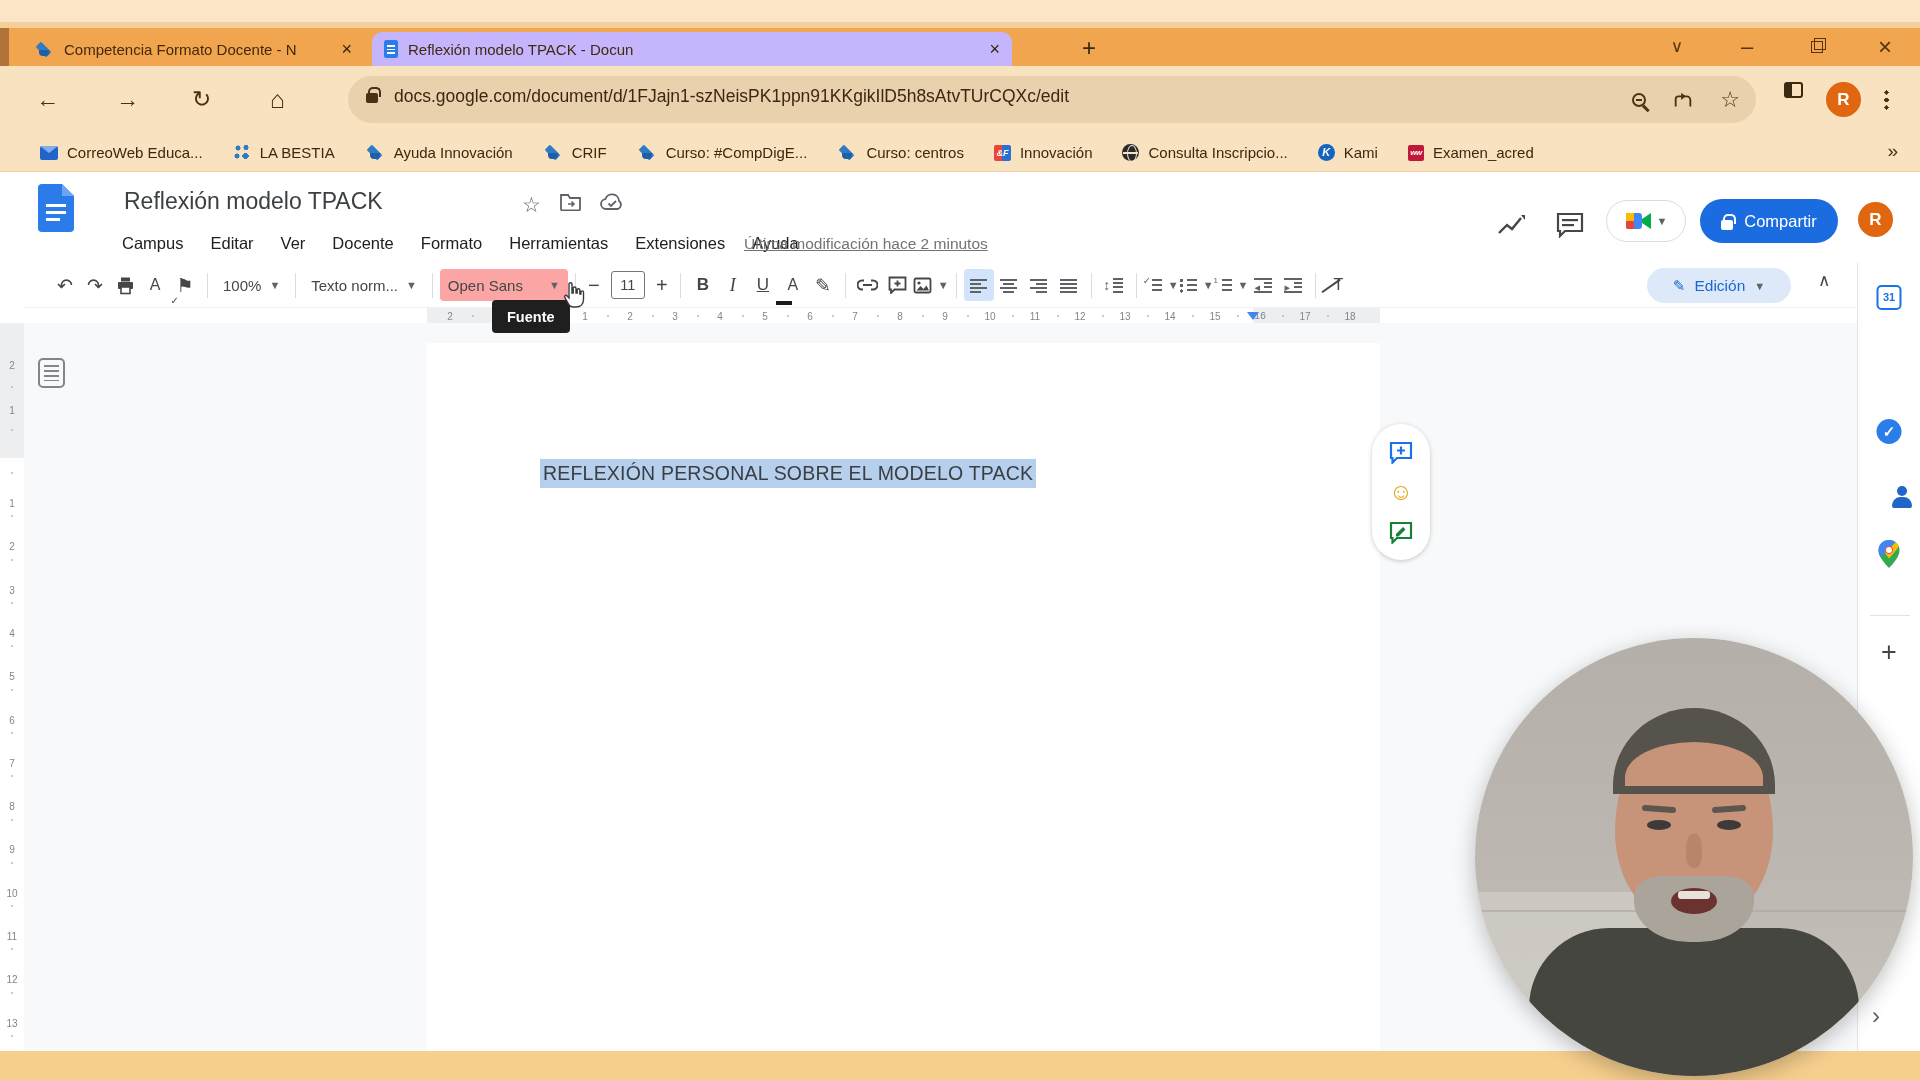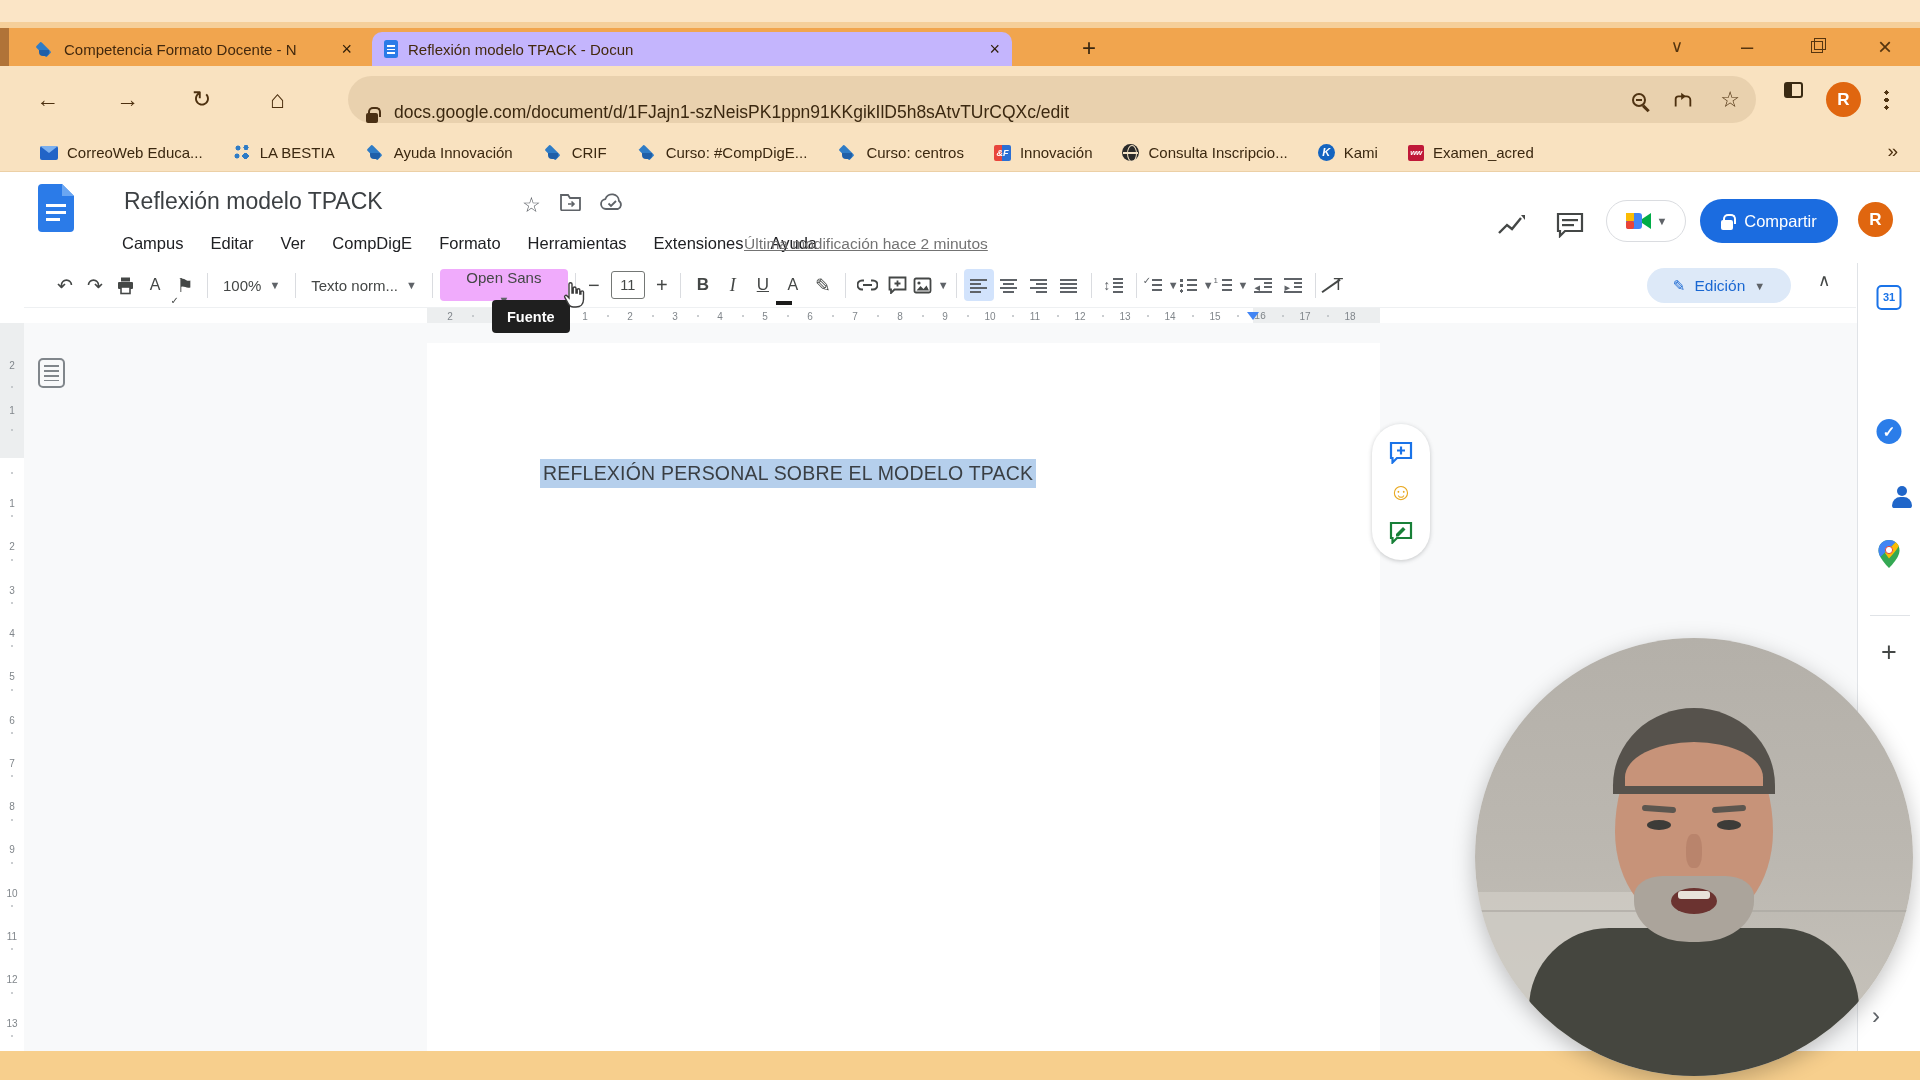--- a/index.html
+++ b/index.html
@@ -23,21 +23,21 @@
   .tab .tab-close{font-size:18px;color:#2e1d08;margin-left:6px;cursor:default;}
   .newtab{position:absolute;left:1072px;top:4px;width:34px;height:34px;text-align:center;line-height:32px;font-size:24px;color:#3a2710;}
   .wc{position:absolute;top:0;width:46px;height:38px;text-align:center;line-height:38px;color:#56350f;font-size:17px;}
   .wc-restore{position:relative;}
   .wc-restore::before{content:"";position:absolute;left:17px;top:13px;width:10px;height:10px;border:1.8px solid #56350f;background:#f1a54e;}
   .wc-restore::after{content:"";position:absolute;left:20px;top:10px;width:10px;height:10px;border:1.8px solid #56350f;}
 
   
   .navbar{position:absolute;left:0;top:66px;width:1920px;height:68px;background:#f9e2c0;}
   .nav-ic{position:absolute;top:18px;font-size:23px;color:#4d300f;line-height:30px;}
-  .omnibox{position:absolute;left:348px;top:10px;width:1408px;height:47px;background:#e9d1ae;border-radius:24px;display:flex;align-items:flex-end;padding:0 18px;}
+  .omnibox{position:absolute;left:348px;top:10px;width:1408px;height:47px;background:#e9d1ae;border-radius:24px;display:flex;align-items:flex-start;padding:10px 18px;}
   .url{margin-left:16px;font-size:17.5px;color:#3b2810;white-space:nowrap;}
   .omni-right{position:absolute;right:16px;top:0;height:47px;display:flex;align-items:center;gap:26px;}
   .star-glyph{font-size:22px;color:#4d300f;}
   .ic-lock{width:12px;height:10px;background:#4a3014;border-radius:2px;position:relative;margin-top:7px;flex:none;}
   .ic-lock::before{content:"";position:absolute;left:1.5px;top:-6px;width:9px;height:8px;border:2px solid #4a3014;border-bottom:none;border-radius:5px 5px 0 0;}
   .ic-lock.white{background:#fff;} .ic-lock.white::before{border-color:#fff;}
   .ic-magminus{width:14px;height:14px;border:2.2px solid #503312;border-radius:50%;position:relative;}
   .ic-magminus::before{content:"";position:absolute;left:1.5px;top:4px;width:6px;height:2px;background:#503312;}
   .ic-magminus::after{content:"";position:absolute;right:-6px;bottom:-5px;width:8px;height:2.6px;background:#503312;transform:rotate(45deg);}
   .ic-share-nav{width:22px;height:22px;}
@@ -92,21 +92,21 @@
   .share-btn{position:absolute;left:1700px;top:27px;width:138px;height:44px;background:#1b6ce0;border-radius:22px;color:#fff;font-size:16.5px;font-weight:500;display:flex;align-items:center;justify-content:center;gap:11px;}
   .hdr-avatar{position:absolute;left:1858px;top:30px;}
   .caret{font-size:11px;color:#5f6368;}
 
   
   .toolbar{position:absolute;left:24px;top:263px;width:1832px;height:45px;background:#fff;display:flex;align-items:center;padding-left:26px;border-bottom:1px solid #eef0f2;}
   .tb{display:flex;align-items:center;justify-content:center;height:32px;min-width:30px;color:#444746;font-size:17px;flex:none;}
   .tb-div{width:1px;height:25px;background:#dadce0;margin:0 7px;flex:none;}
   .tb-text{font-size:15px;color:#444746;white-space:nowrap;}
   .tb-drop{display:flex;align-items:center;gap:8px;padding:0 8px;border-radius:4px;height:32px;flex:none;}
-  .tb-drop.hl{background:#f0abfc;flex-direction:column;}
+  .tb-drop.hl{background:#fca5a5;}
   .glyph{font-size:19px;line-height:1;}
   .bold{font-weight:700;font-size:17px;}
   .italic{font-style:italic;font-family:"Liberation Serif",serif;font-size:18px;}
   .underl{text-decoration:underline;font-size:17px;}
   .acolor{position:relative;font-size:16px;}
   .acolor::after{content:"";position:absolute;left:-2px;bottom:-4px;width:16px;height:4px;background:#1b1b1b;}
   .spell{position:relative;font-size:16px;}
   .spell::after{content:"✓";position:absolute;right:-9px;bottom:-5px;font-size:10px;}
   .sizebox{width:34px;height:28px;border:1px solid #747775;border-radius:3px;font-size:14.5px;color:#444746;display:flex;align-items:center;justify-content:center;margin:0 6px;}
   .ic-al{width:17px;height:15px;background-repeat:no-repeat;background-image:
@@ -342,21 +342,21 @@
     </svg>
 
     <div class="menu-row">
 
         <span class="menu-item">Campus</span>
 
         <span class="menu-item">Editar</span>
 
         <span class="menu-item">Ver</span>
 
-        <span class="menu-item">CompDigE</span>
+        <span class="menu-item">Docente</span>
 
         <span class="menu-item">Formato</span>
 
         <span class="menu-item">Herramientas</span>
 
         <span class="menu-item">Extensiones</span>
 
         <span class="menu-item">Ayuda</span>
       </div>
     <span class="last-mod">Última modificación hace 2 minutos</span>

